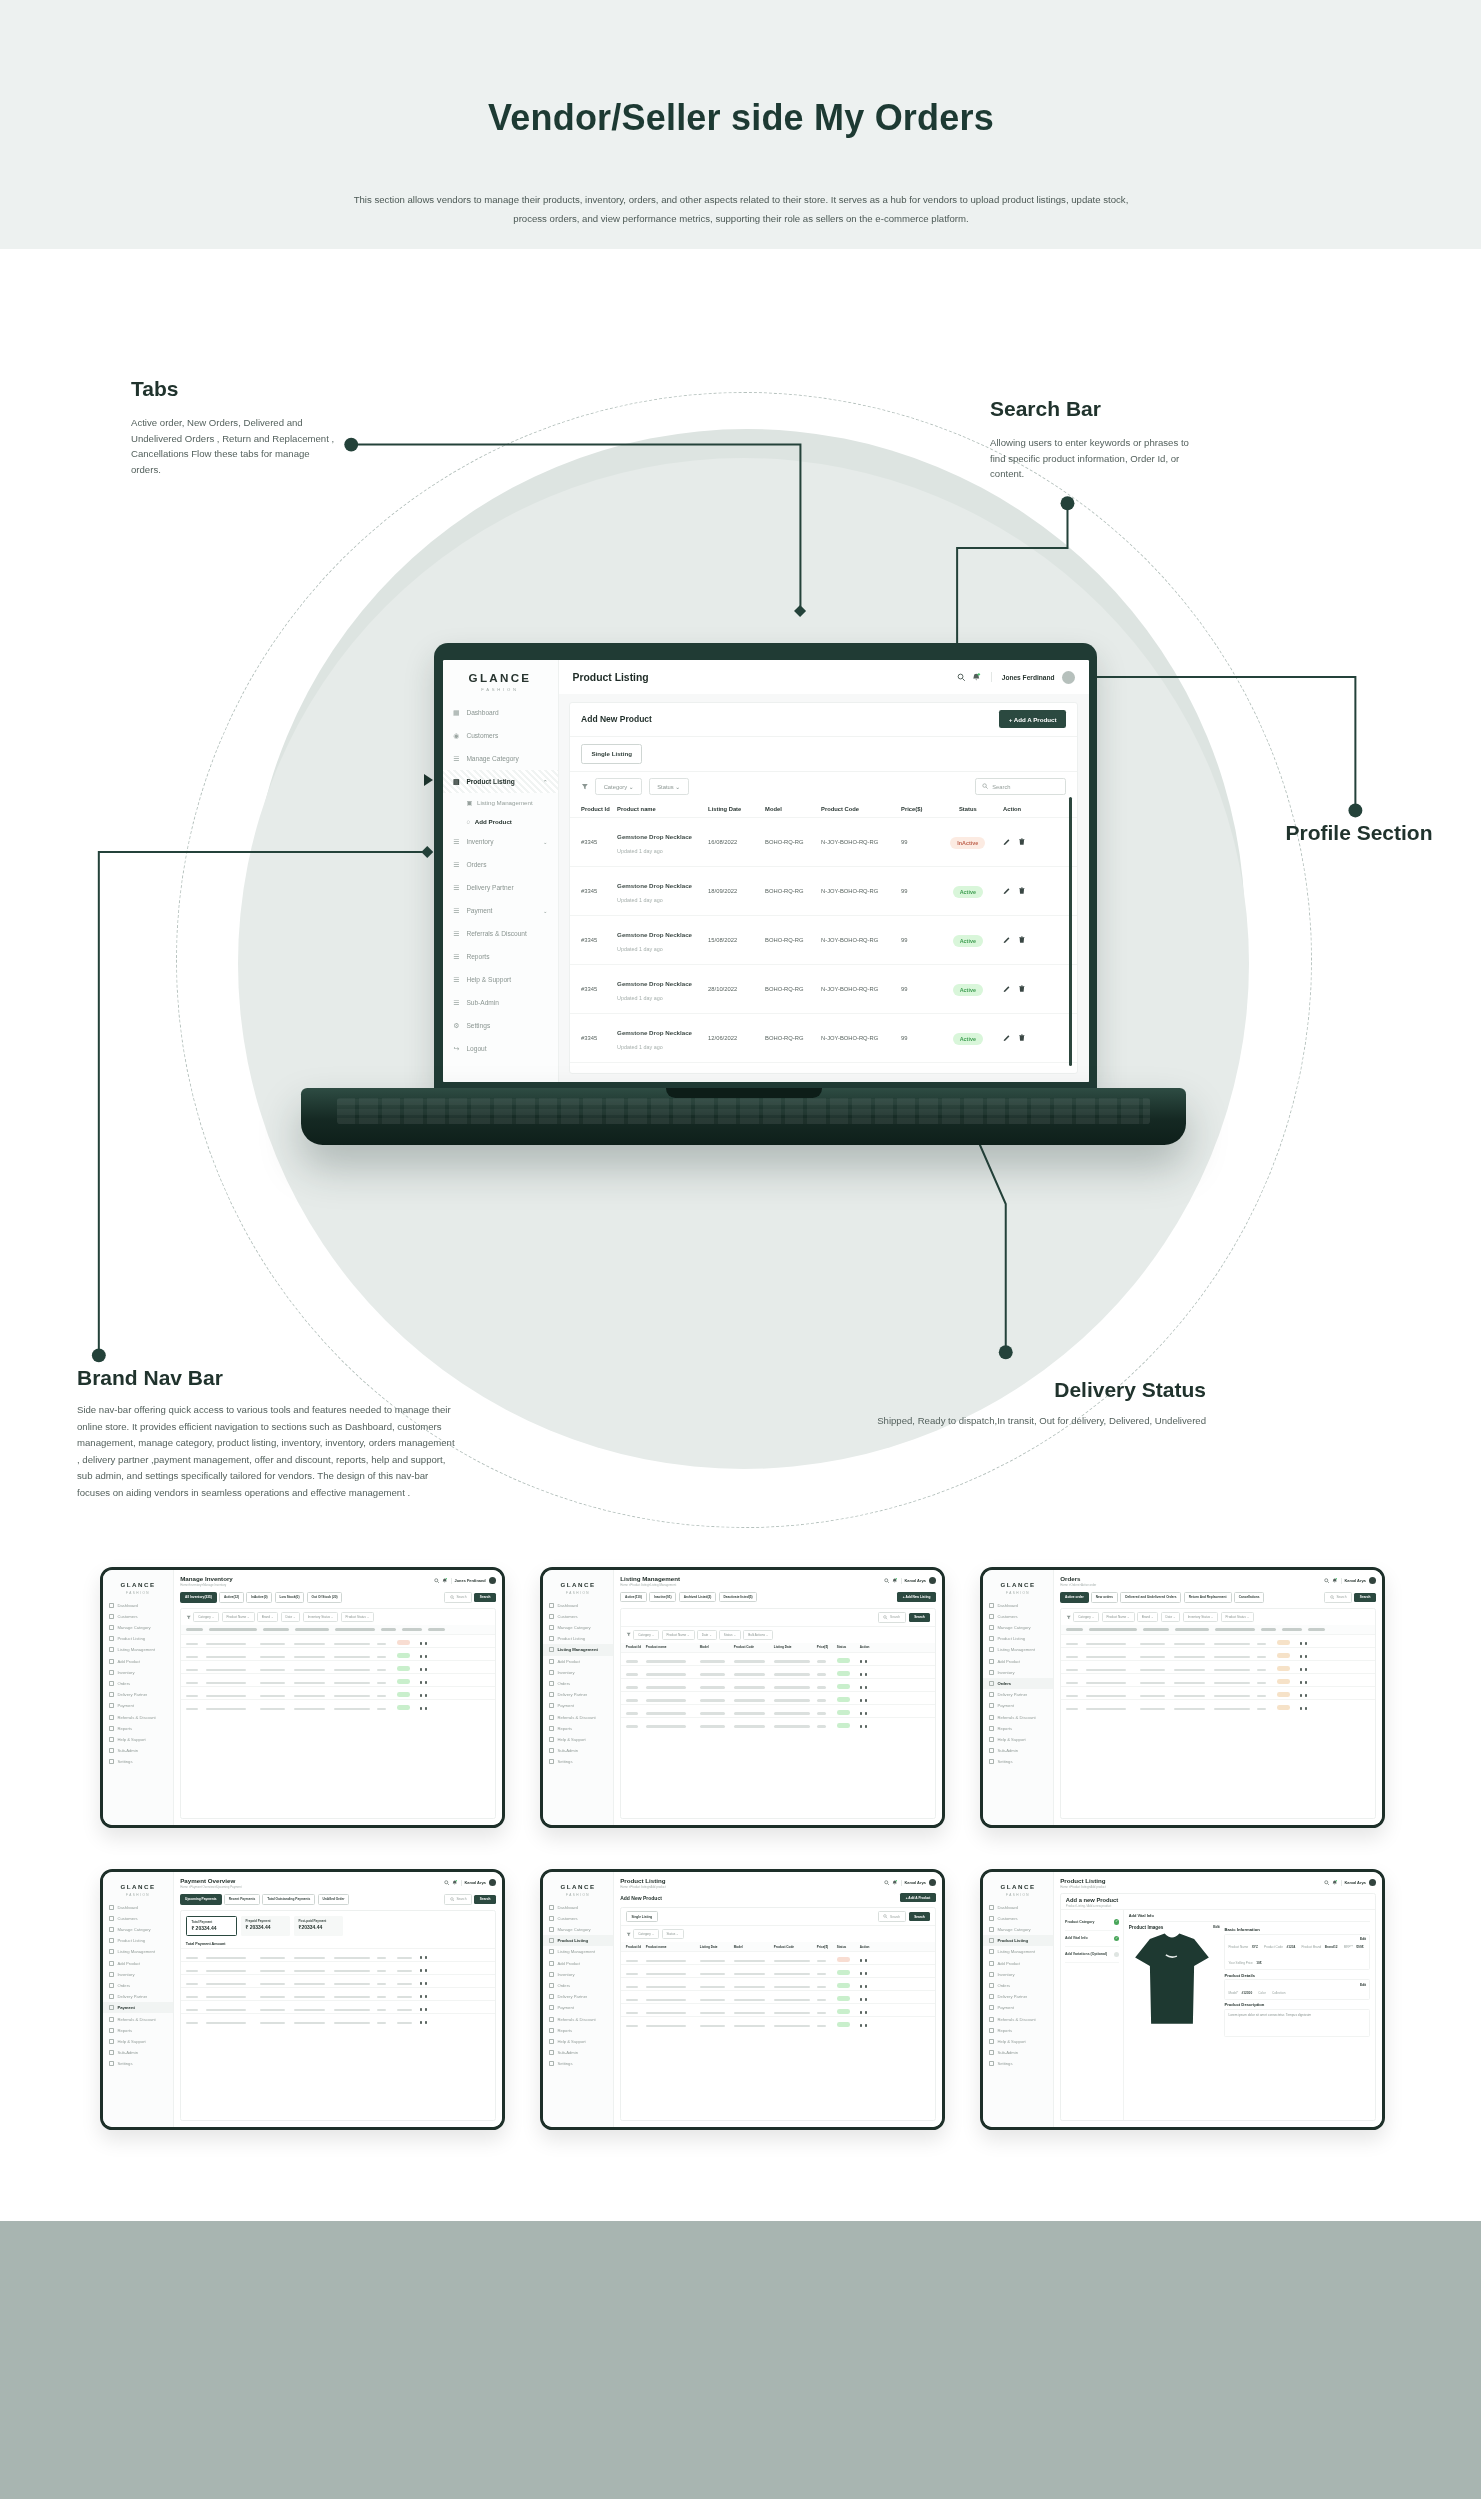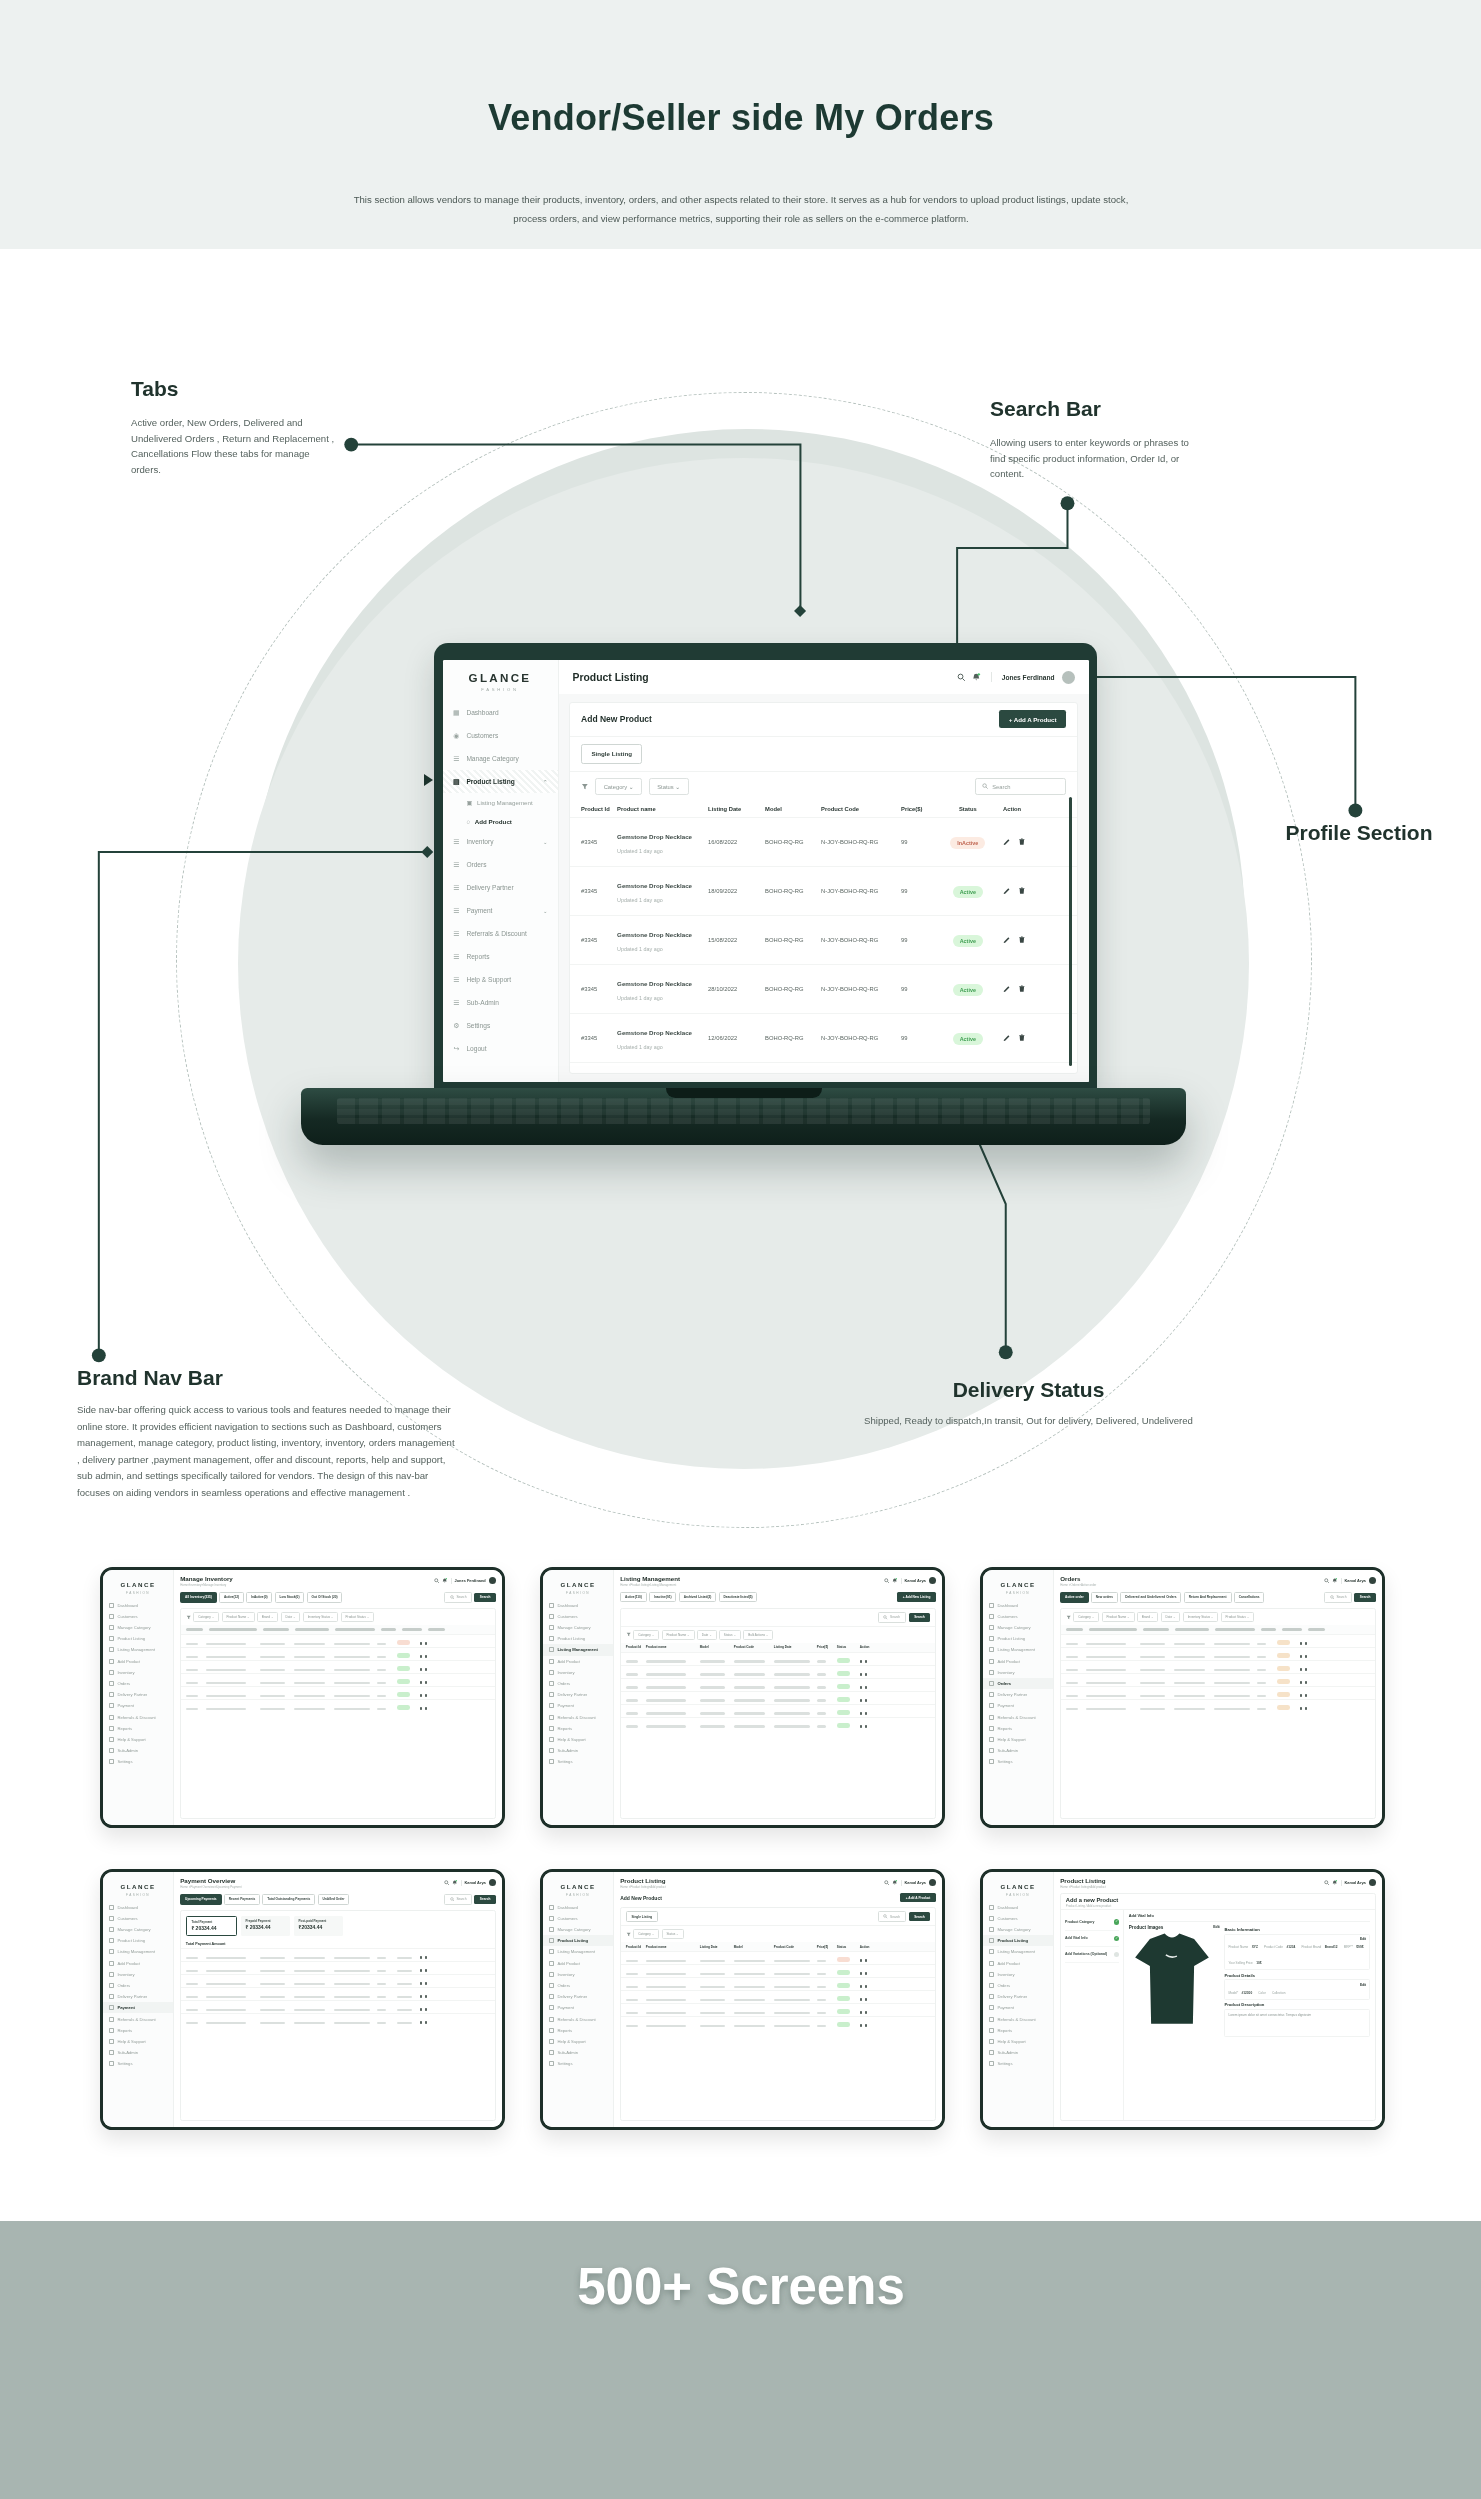--- a/index.html
+++ b/index.html
@@ -25,21 +25,21 @@
   .ann p{margin:0;font-size:9.6px;line-height:1.62;color:#55625e;}
   .ann{position:absolute;}
   .ann-tabs{left:131px;top:377px;width:207px;}
   .ann-tabs p{margin-top:14px;}
   .ann-search{left:990px;top:397px;width:199px;}
   .ann-search p{margin-top:14px;}
   .ann-profile{left:1250px;top:821px;width:218px;text-align:center;}
   .ann-profile p{margin-top:9.3px;}
   .ann-sidenav{left:77px;top:1366px;width:380px;}
   .ann-sidenav p{margin-top:12.3px;line-height:1.72;}
-  .ann-delivery{left:851px;top:1378px;width:355px;text-align:center;}
+  .ann-delivery{left:851px;top:1378px;width:355px;text-align:right;}
   .ann-delivery p{margin-top:10.8px;}
 
   
   .laptop-screen{position:absolute;left:434px;top:643px;width:663px;height:445px;box-sizing:border-box;
     background:#203b34;border-radius:14px 14px 0 0;padding:17px 8.5px 0 8.5px;box-shadow:0 14px 31px rgba(25,45,40,.18);}
   .screen{width:646px;height:422px;background:#fff;overflow:hidden;display:flex;border-radius:1.5px;}
   .base{position:absolute;left:301px;top:1088px;width:885px;height:57px;
     background:linear-gradient(180deg,#2e4c43,#152923 55%,#0e1f1a);border-radius:6.2px 6.2px 21.6px 21.6px;
     box-shadow:0 21.6px 42px rgba(30,50,45,.28);}
   .base .notch{position:absolute;left:50%;top:0;transform:translateX(-50%);width:156px;height:10px;background:#0d1d18;border-radius:0 0 9.3px 9.3px;}
@@ -1508,17 +1508,16 @@
               </div>
             </div>
           </div>
         </div>
       </div>
         </div>
       </div>
     </section>
 
   <section class="footer">
-    <h2 class="f-title">500+ Screens</h2>
   </section>
 
 </div>
 
 
 </body></html>

